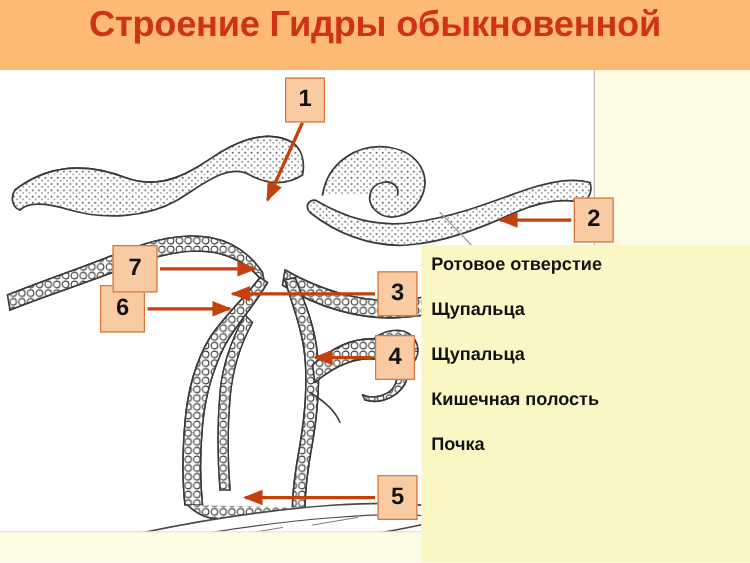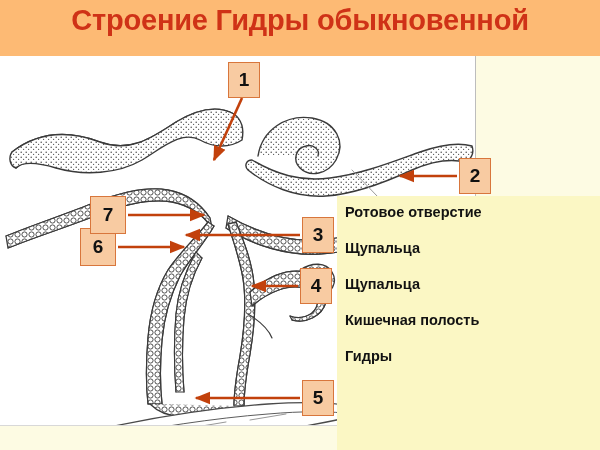--- a/index.html
+++ b/index.html
@@ -188,21 +188,21 @@
   </div>
 
   <div class="left-strip"></div>
   <div class="bottom-strip"></div>
 
   <div class="legend-panel">
     <div class="legend-item" style="top:8px">Ротовое отверстие</div>
     <div class="legend-item" style="top:44px">Щупальца</div>
     <div class="legend-item" style="top:80px">Щупальца</div>
     <div class="legend-item" style="top:116px">Кишечная полость</div>
-    <div class="legend-item" style="top:152px">Гидры</div>
+    <div class="legend-item" style="top:152px">Почка</div>
   </div>
 
   <svg class="connectors" viewBox="0 0 600 450" xmlns="http://www.w3.org/2000/svg">
     <defs>
       <marker id="ah" viewBox="0 0 10 10" refX="9" refY="5" markerWidth="6" markerHeight="6" orient="auto-start-reverse">
         <path d="M0,1 L10,5 L0,9 z" fill="#c2410c"></path>
       </marker>
     </defs>
     <g stroke="#c2410c" stroke-width="2.6" fill="none" marker-end="url(#ah)">
 

